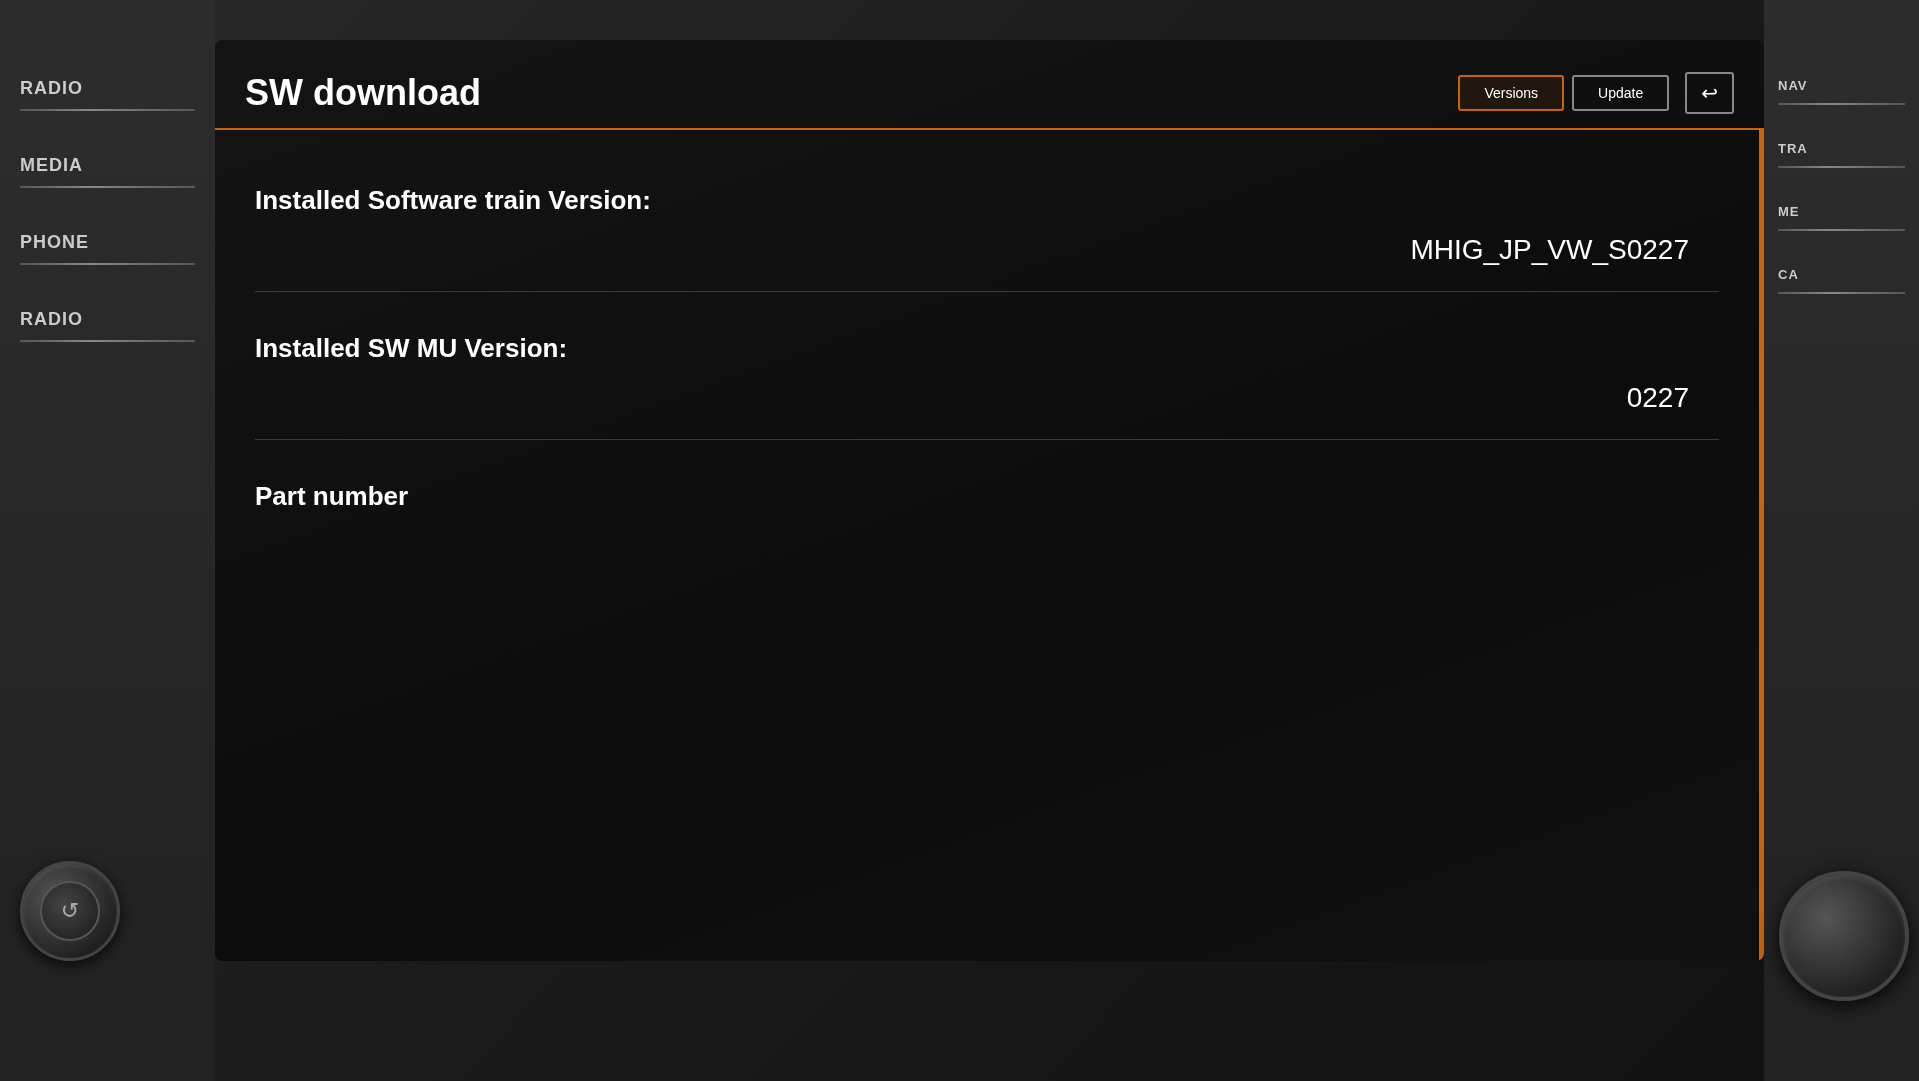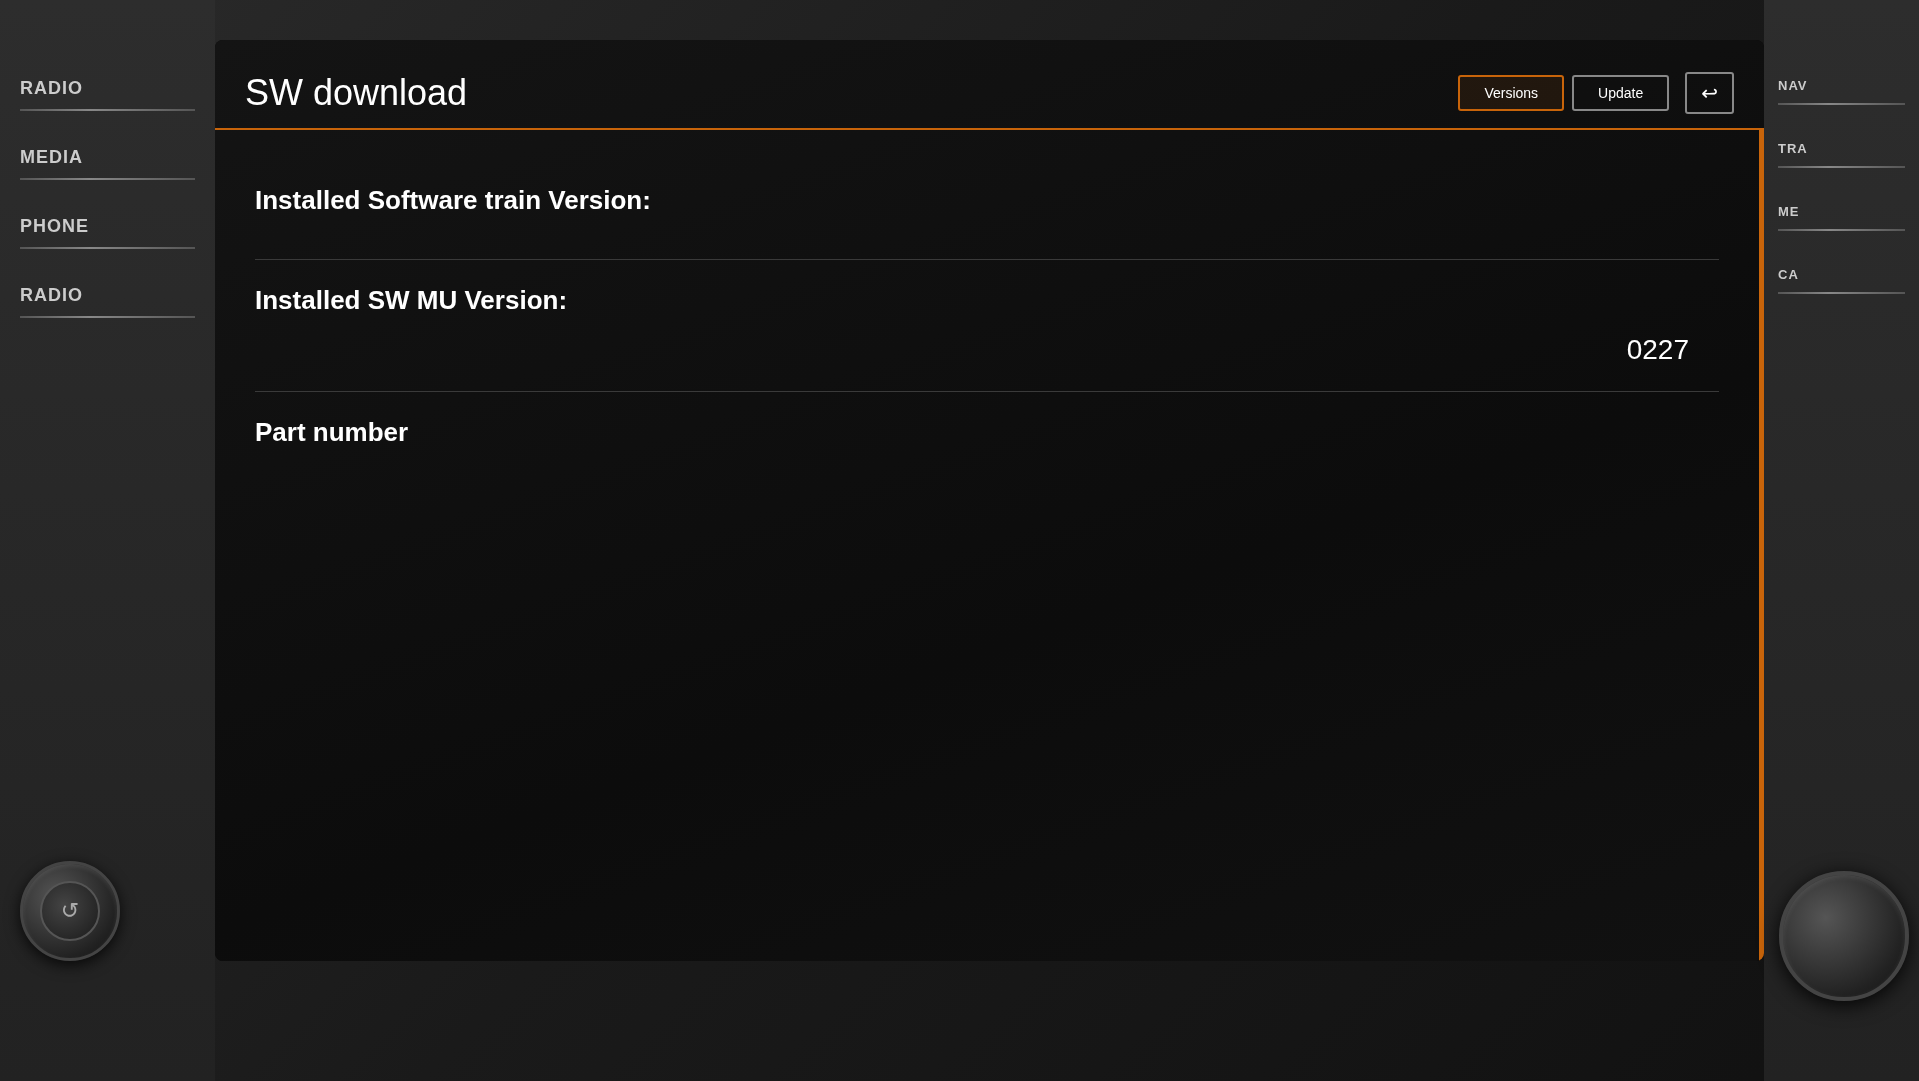--- a/index.html
+++ b/index.html
@@ -30,21 +30,21 @@
       position: absolute;
       left: 0;
       top: 0;
       width: 215px;
       height: 100%;
       background: linear-gradient(180deg, #2d2d2d 0%, #222 100%);
       display: flex;
       flex-direction: column;
       justify-content: flex-start;
       padding-top: 60px;
-      gap: 0;
+      gap: 8px;
       z-index: 10;
     }
 
     .left-btn {
       color: #ccc;
       font-size: 18px;
       font-weight: bold;
       letter-spacing: 1px;
       padding: 18px 20px;
       text-align: left;
@@ -173,21 +173,21 @@
       display: flex;
       align-items: center;
       padding: 18px 30px 0 30px;
       height: 90px;
       border-bottom: 2px solid #c8640a;
     }
 
     .header-title {
       color: #ffffff;
       font-size: 36px;
-      font-weight: normal;
+      font-weight: bold;
       flex: 1;
     }
 
     .header-tabs {
       display: flex;
       gap: 8px;
       align-items: center;
     }
 
     .tab-btn {
@@ -221,21 +221,21 @@
       display: flex;
       flex: 1;
       overflow: hidden;
     }
 
     .main-content {
       flex: 1;
       padding: 30px 40px;
       display: flex;
       flex-direction: column;
-      gap: 0;
+      gap: 16px;
     }
 
     .orange-bar {
       width: 5px;
       background: #c8640a;
       flex-shrink: 0;
     }
 
     
     .info-section {
@@ -298,20 +298,21 @@
           <button class="tab-btn">Update</button>
           <button class="back-btn">↩</button>
         </div>
       </div>
 
       <div class="screen-inner">
         <div class="main-content">
 
           <div class="info-section">
             <div class="section-label">Installed Software train Version:</div>
+            <div class="section-value">MHIG_JP_VW_S0227</div>
           </div>
 
           <div class="info-section">
             <div class="section-label">Installed SW MU Version:</div>
             <div class="section-value">0227</div>
           </div>
 
           <div class="info-section">
             <div class="section-label">Part number</div>
           </div>

